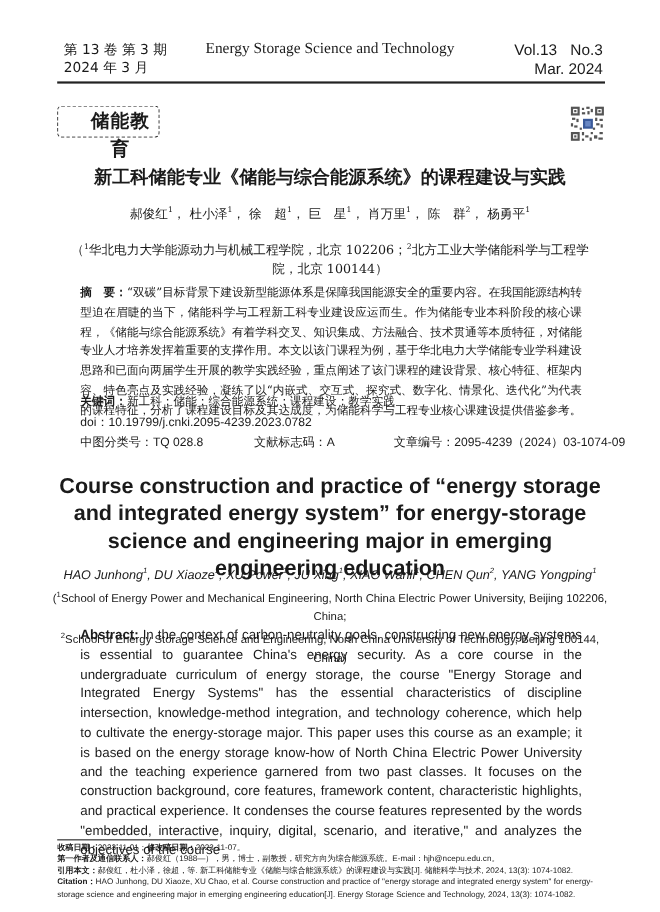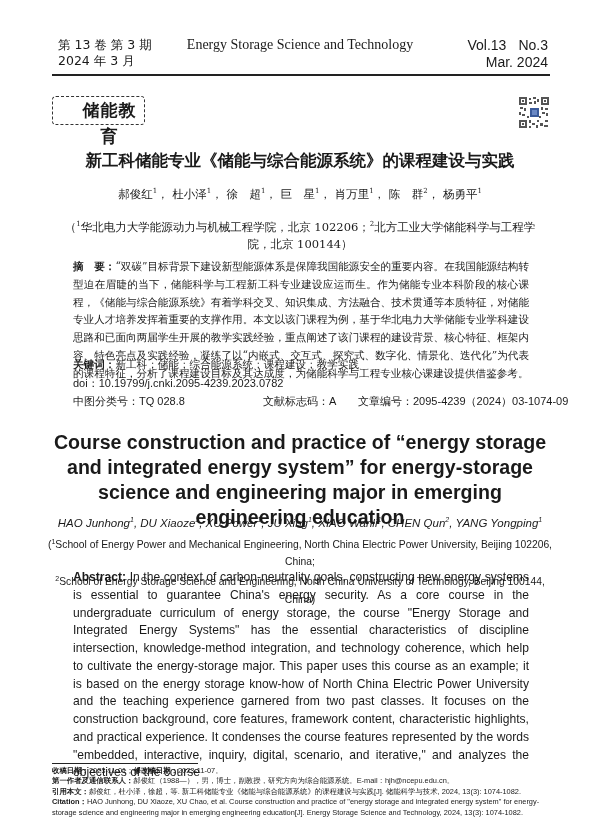--- a/index.html
+++ b/index.html
@@ -28,21 +28,21 @@
     .cn-aff { left: 60px; width: 480px; top: 204px; text-align: center; font-family: "DejaVu Serif", serif; font-size: 11.5px; line-height: 17px; margin-top: 12px; }
 
     
     .cn-abs { left: 73px; width: 456px; top: 258px; font-family: "DejaVu Serif", serif; font-size: 10.6px; line-height: 17.8px; text-align: justify; }
     .lbl { font-family: "DejaVu Sans", sans-serif; font-weight: bold; margin-top: 14px; }
     .meta-line { left: 73px; font-size: 11px; font-family: "Liberation Sans", sans-serif; }
     .meta-line .lbl { font-weight: normal; text-align: center; }
     .kw { top: 358px; font-family: "DejaVu Serif", serif; font-size: 10.6px; }
     .doi { top: 376px; }
     .cls { top: 394px; width: 456px; }
-    .cls .c2 { position: absolute; left: 158px; margin-left: 32px; }
+    .cls .c2 { position: absolute; left: 158px; }
     .cls .c3 { position: absolute; left: 285px; white-space: nowrap; }
 
     
     .en-title { left: 40px; width: 520px; top: 430px; text-align: center; font-family: "Liberation Sans", sans-serif;
                 font-weight: bold; font-size: 19.6px; line-height: 25px; }
     .en-authors { left: 0; width: 600px; top: 516px; text-align: center; font-family: "Liberation Sans", sans-serif; font-style: italic; font-size: 11.5px; }
     .en-aff { left: 40px; width: 520px; top: 533px; text-align: center; font-family: "Liberation Sans", sans-serif; font-size: 10.3px; line-height: 17px; }
 
     
     .en-abs { left: 73px; width: 456px; top: 569px; font-family: "Liberation Sans", sans-serif; font-size: 12.1px; line-height: 17.75px; text-align: justify; }

